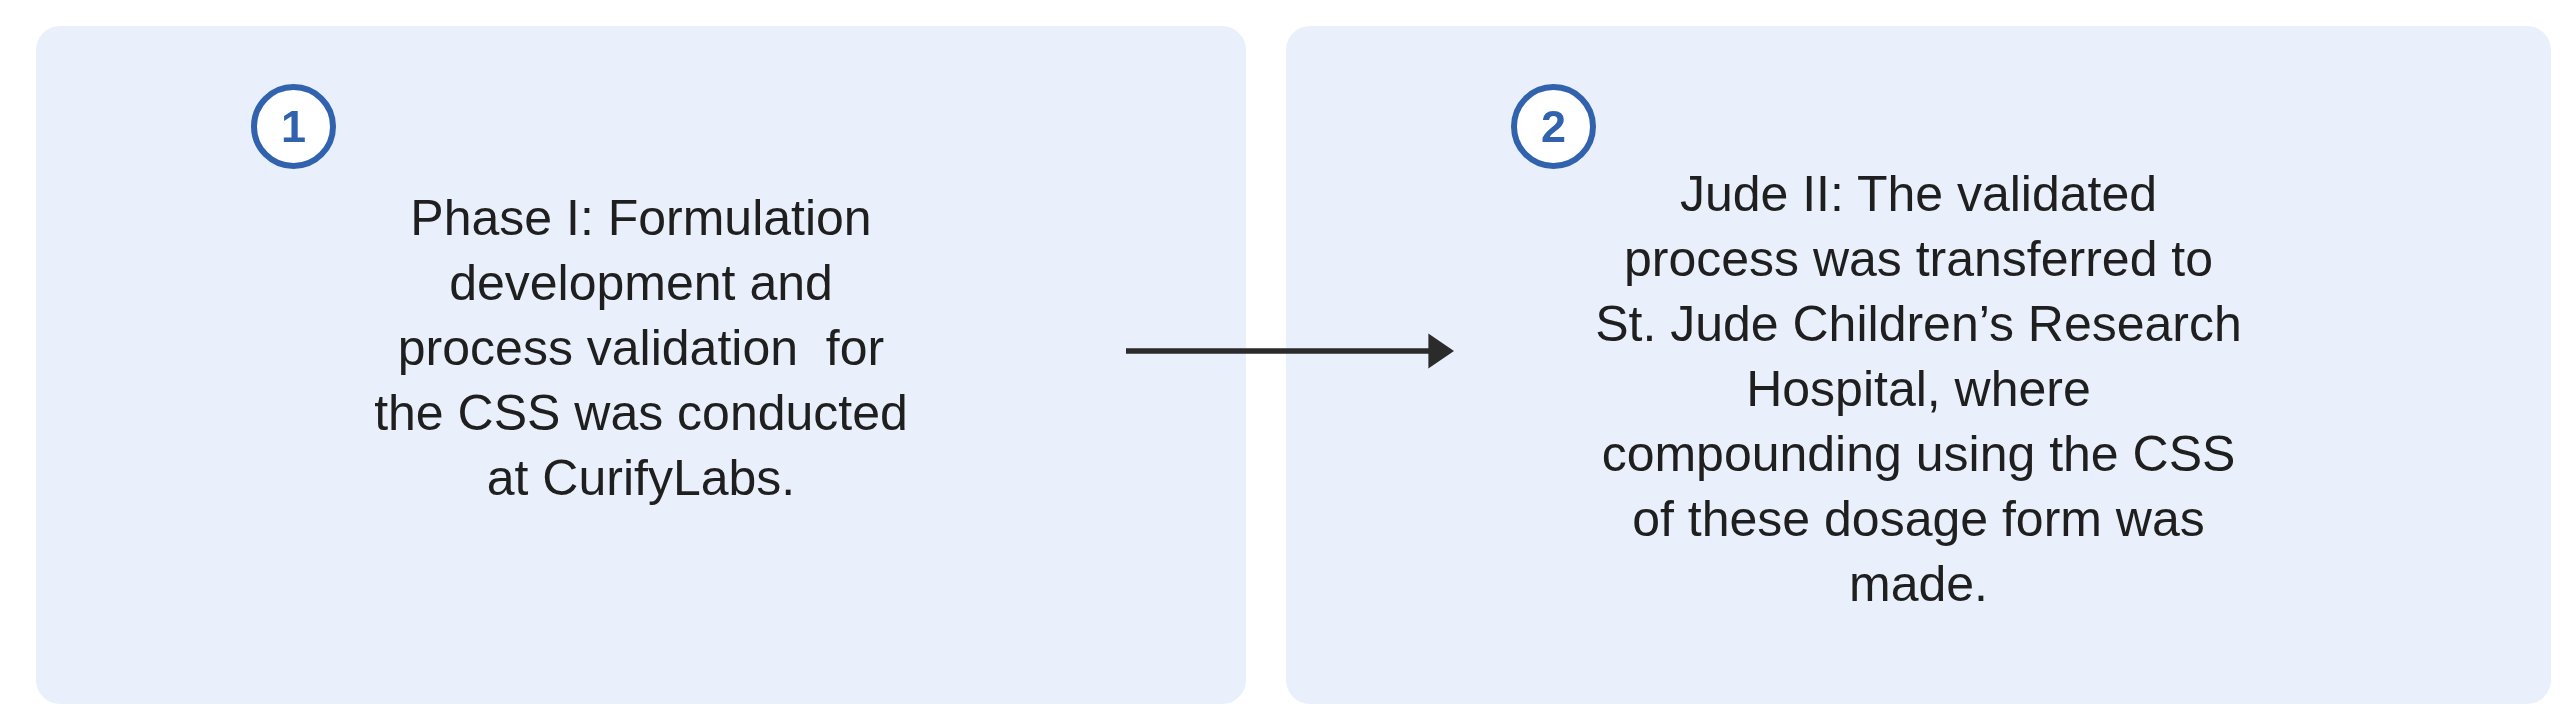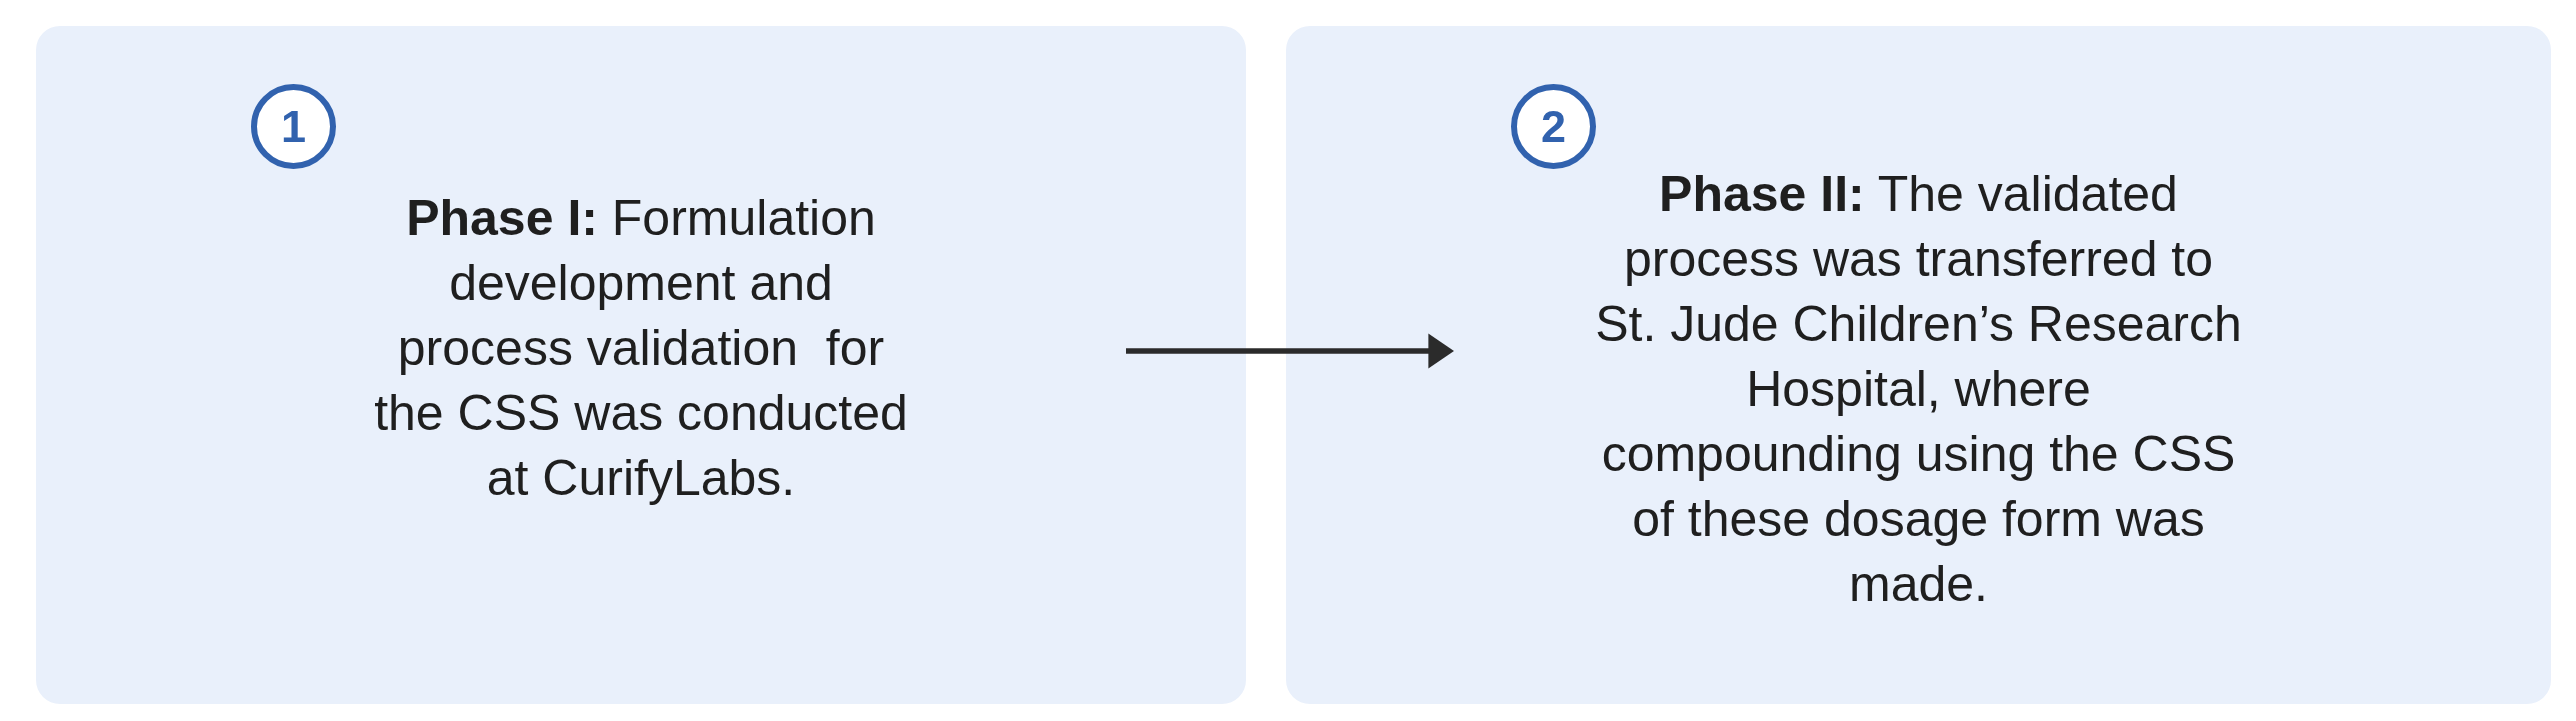--- a/index.html
+++ b/index.html
@@ -51,21 +51,21 @@
     left: 0;
     right: 0;
     text-align: center;
     color: var(--text-color, #1F1F1F);
     font-size: 50px;
     line-height: 65px;
     white-space: pre-wrap;
   }
   .card-1 .card-text { top: 160px; }
   .card-2 .card-text { top: 136px; }
-  .card-text .bold { font-weight: 700; }
+  .card-text .bold { font-weight: 400; }
 
   .arrow {
     position: absolute;
     left: 1126px;
     top: 324px;
     width: 328px;
     height: 54px;
   }
 </style>
 </head>
@@ -81,21 +81,21 @@
 development and
 process validation  for
 the CSS was conducted
 at CurifyLabs.</span></div>
   </div>
 
   <div class="card card-2">
     <div class="step-circle">
       <span>2</span>
     </div>
-    <div class="card-text"><span class="bold">Phase II:</span><span> The validated
+    <div class="card-text"><span class="bold">Jude II:</span><span> The validated
 process was transferred to
 St. Jude Children’s Research
 Hospital, where
 compounding using the CSS
 of these dosage form was
 made.</span></div>
   </div>
 
   <svg class="arrow" viewBox="0 0 486 80" xmlns="http://www.w3.org/2000/svg">
     <line x1="0" y1="40" x2="452" y2="40" stroke-width="8" stroke="#2B2B2B"></line>

